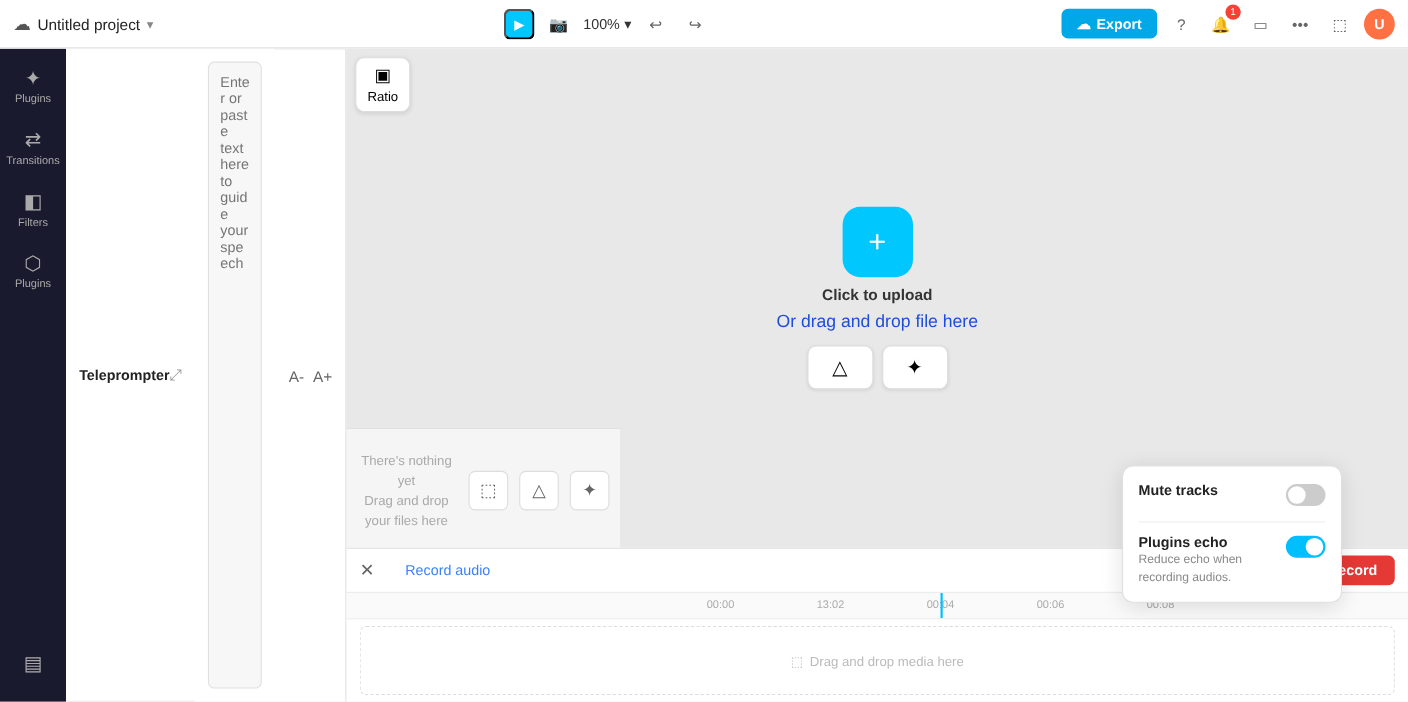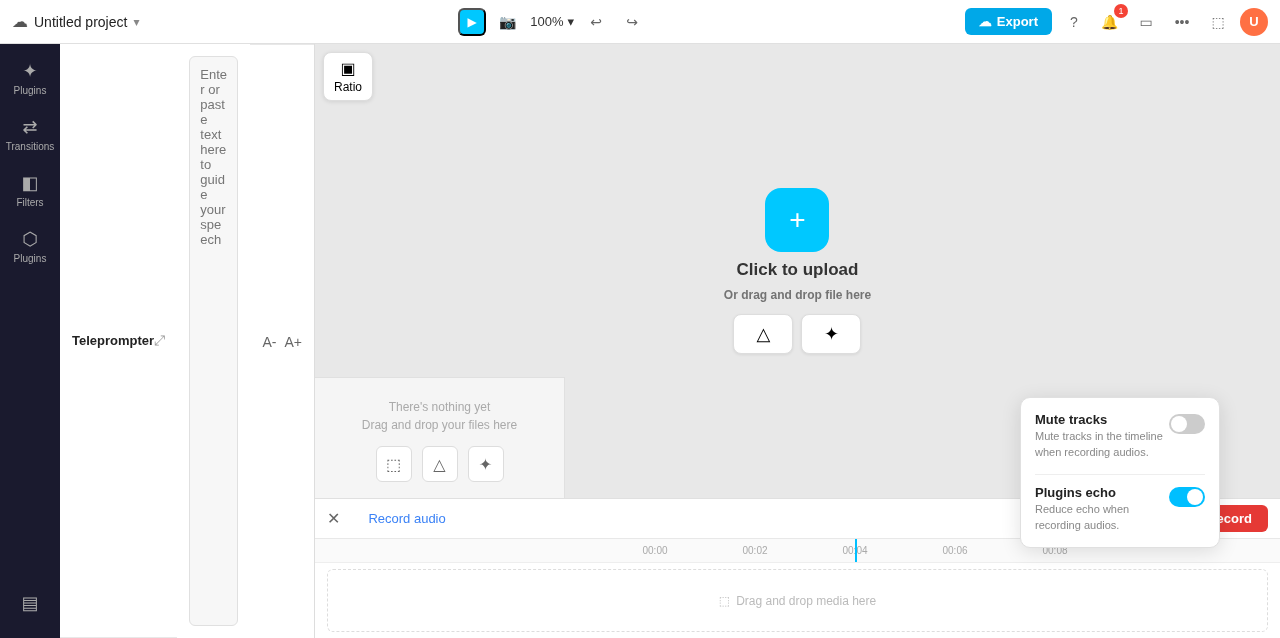--- a/index.html
+++ b/index.html
@@ -250,28 +250,27 @@
     .upload-circle {
       width: 64px; height: 64px;
       background: #00c8ff;
       border-radius: 16px;
       display: flex; align-items: center; justify-content: center;
       color: white;
       font-size: 28px;
       cursor: pointer;
     }
     .upload-title {
-      font-size: 17px;
+      font-size: 14px;
       font-weight: 600;
       color: #333;
     }
     .upload-subtitle {
-      font-size: 12px;
-      color: #737373;
-      font-weight: bold;
+      font-size: 16px;
+      color: #1d4ed8;
     }
     .upload-btns {
       display: flex;
       gap: 8px;
       margin-top: 4px;
     }
     .upload-service-btn {
       background: white;
       border: 1px solid #ddd;
       border-radius: 8px;
@@ -285,21 +284,21 @@
     
     .content-bottom-left {
       position: absolute;
       left: 0;
       bottom: 0;
       width: 250px;
       background: #f5f5f5;
       border-top: 1px solid #e0e0e0;
       border-right: 1px solid #e0e0e0;
       display: flex;
-      flex-direction: column;
+      flex-direction: row;
       align-items: center;
       padding: 20px 10px 16px;
       gap: 12px;
     }
     .nothing-yet {
       text-align: center;
       font-size: 12px;
       color: #aaa;
       line-height: 1.5;
     }
@@ -641,21 +640,21 @@
           <button class="record-btn">
             <span class="record-dot"></span>
             <span>Record</span>
           </button>
         </div>
       </div>
 
       <div class="timeline-ruler">
         <div class="ruler-marks">
           <div class="ruler-mark">00:00</div>
-          <div class="ruler-mark">00:02</div>
+          <div class="ruler-mark">13:02</div>
           <div class="ruler-mark">00:04</div>
           <div class="ruler-mark">00:06</div>
           <div class="ruler-mark">00:08</div>
         </div>
         <div class="timeline-playhead"></div>
       </div>
 
       <div class="timeline-tracks">
         <div class="timeline-drop-zone">
           <span>⬚</span>
@@ -663,21 +662,20 @@
         </div>
       </div>
 
     </div>
 
     <div class="mute-popup">
       <div class="popup-section">
         <div class="popup-row">
           <div class="popup-text">
             <h4>Mute tracks</h4>
-            <p>Mute tracks in the timeline when recording audios.</p>
           </div>
           <div class="toggle off"></div>
         </div>
       </div>
       <div class="divider"></div>
       <div class="popup-section">
         <div class="popup-row">
           <div class="popup-text">
             <h4>Plugins echo</h4>
             <p>Reduce echo when recording audios.</p>

